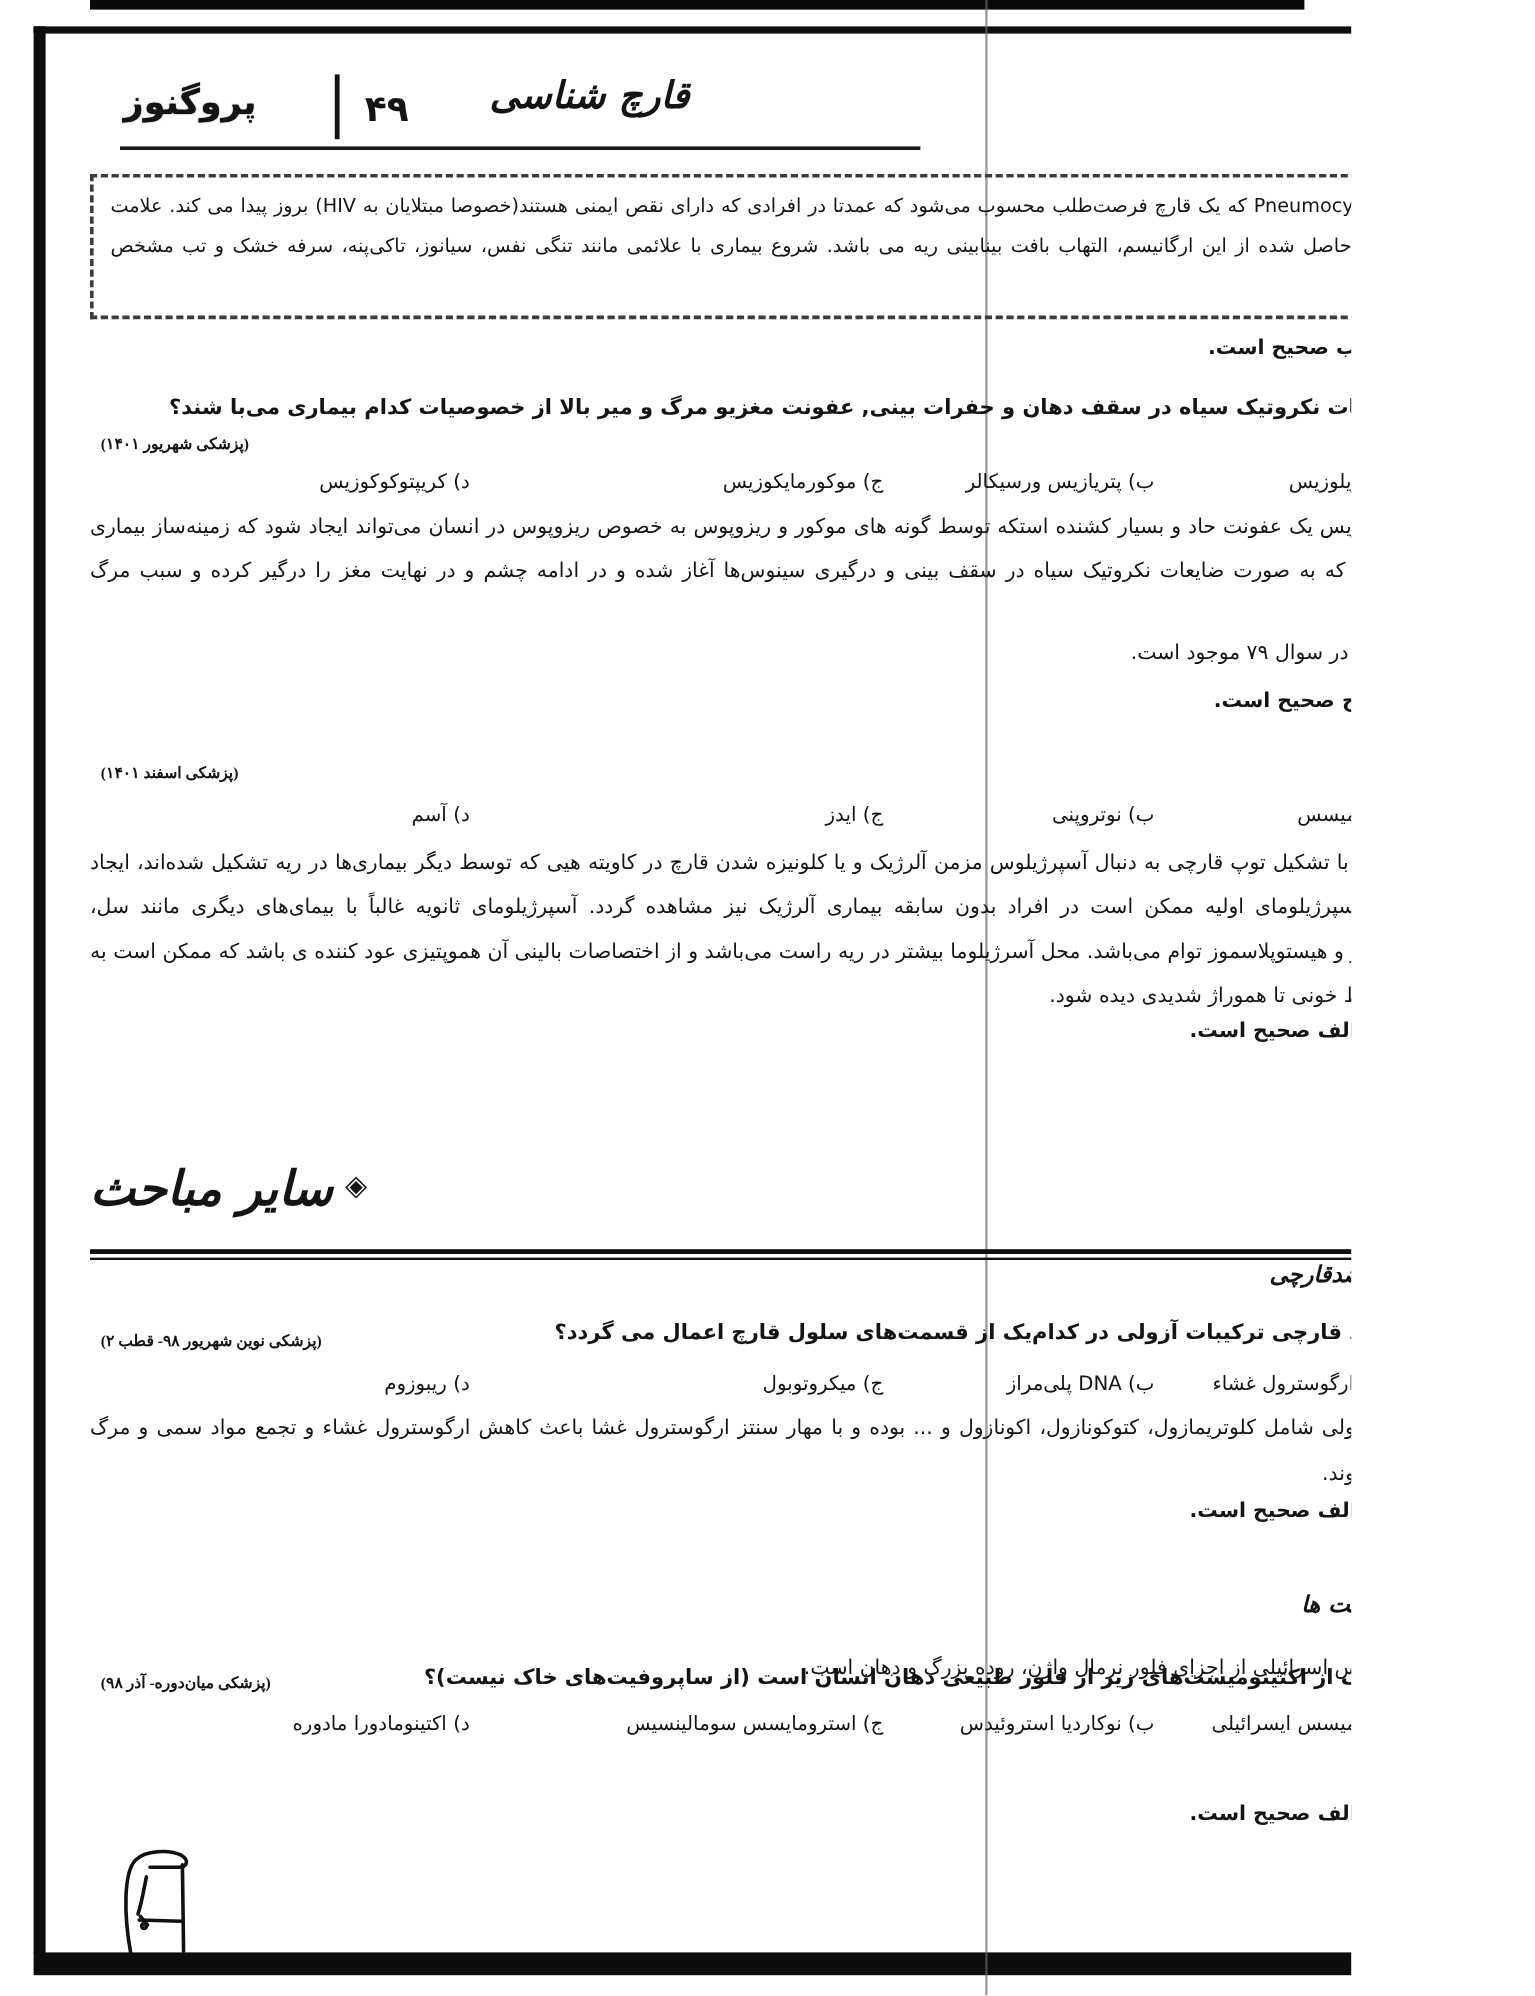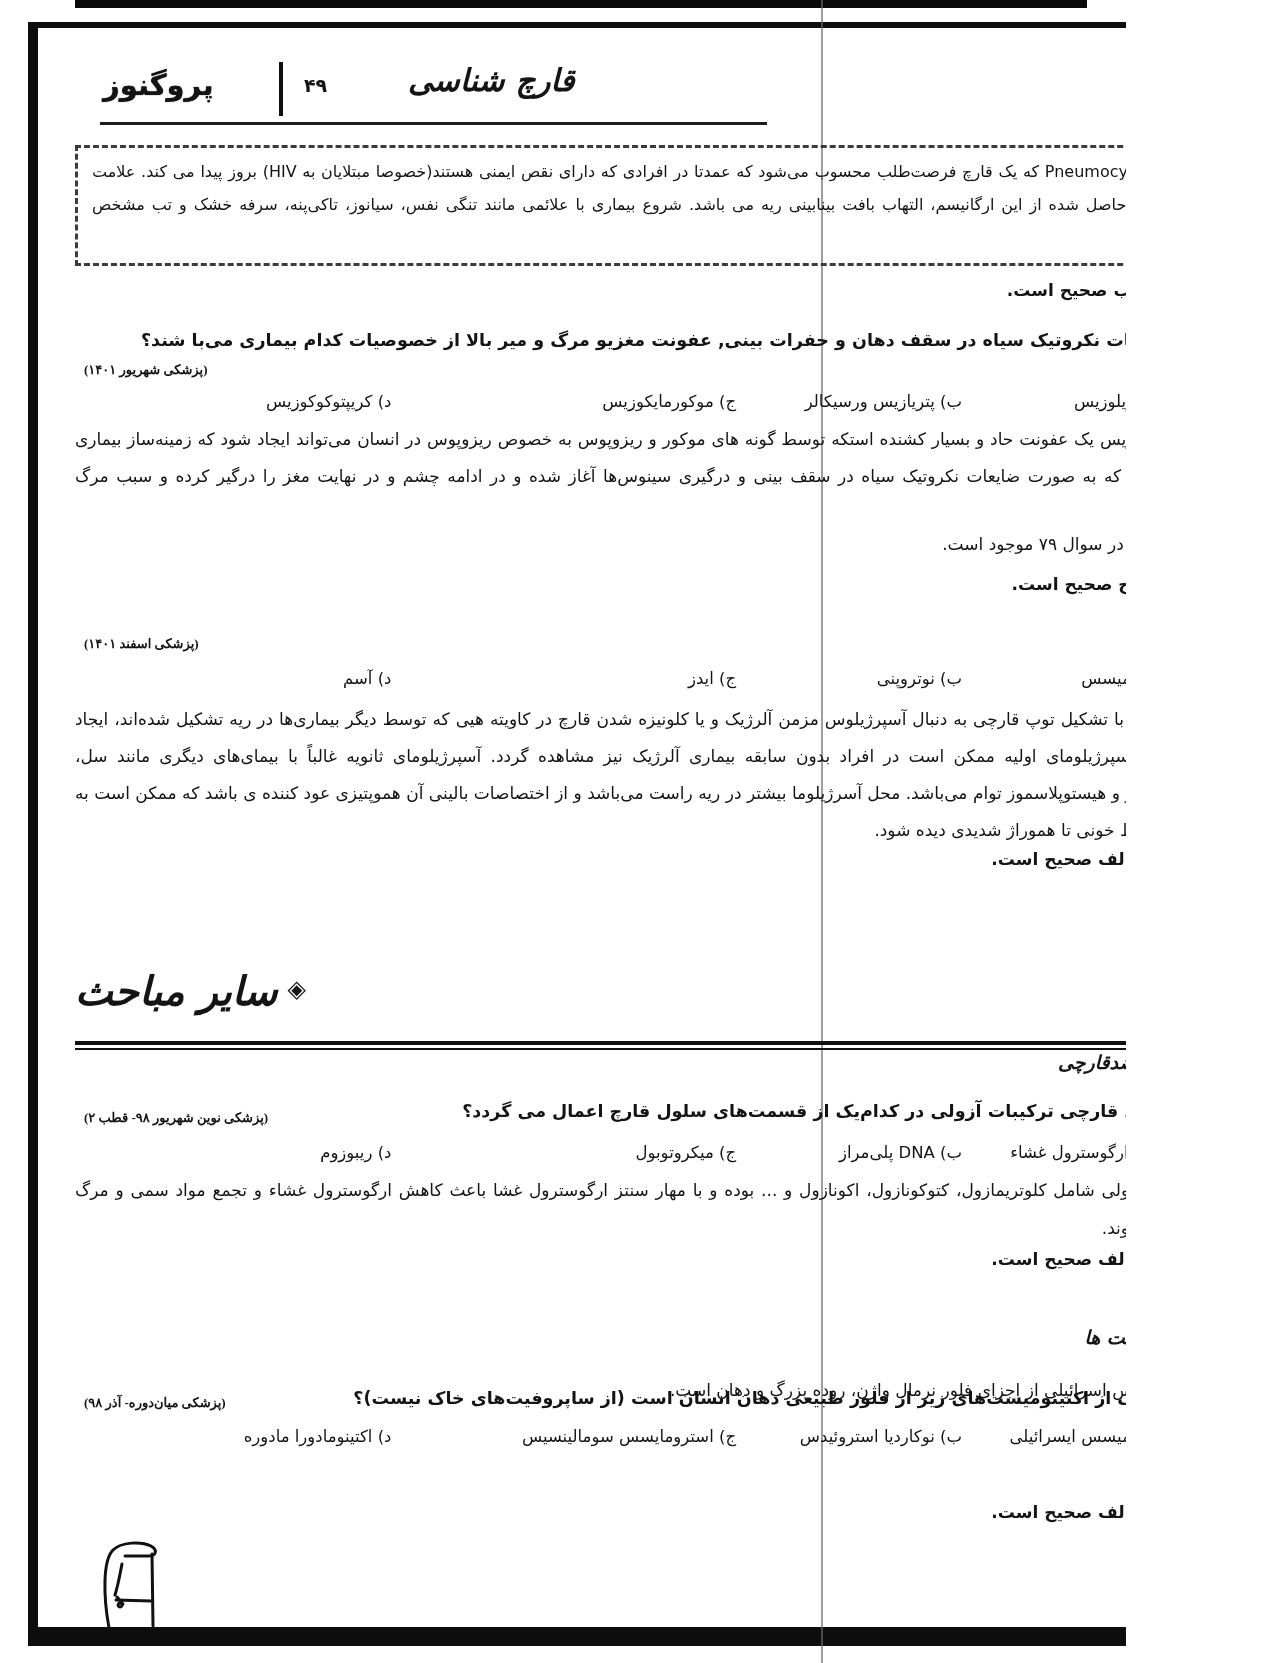--- a/index.html
+++ b/index.html
@@ -13,21 +13,21 @@
   .fold-line { position:absolute; left:821px; top:0; width:2px; height:1663px; background:#6a6a6a; opacity:.65; }
   .page-frame {
     position:absolute; left:28px; top:22px; width:1221px; height:1606px; box-sizing:border-box;
     border-left:10px solid #0d0d0d; border-top:6px solid #0d0d0d; border-right:5px solid #0d0d0d;
   }
   .page-frame-bottom { position:absolute; left:28px; top:1627px; width:1235px; height:19px; background:#0d0d0d; }
 
   
   .logo { position:absolute; left:103px; top:68px; font-size:29px; font-weight:900; letter-spacing:.5px; direction:rtl; text-shadow:0 0 1px #000; }
   .header-divider { position:absolute; left:279px; top:62px; width:4px; height:54px; background:#111; }
-  .page-number { position:absolute; left:304px; top:74px; font-size:19px; font-weight:bold; }
+  .page-number { position:absolute; left:304px; top:74px; font-size:30px; font-weight:bold; }
   .chapter-title { position:absolute; left:408px; top:62px; font-size:31px; font-weight:bold; font-style:italic; direction:rtl;text-align:center; }
   .header-rule { position:absolute; left:100px; top:122px; width:667px; height:3px; background:#1c1c1c; }
 
   
   .block { position:absolute; left:75px; width:1130px; direction:rtl; }
   .q-title { font-weight:bold; font-size:17.5px; text-align:right; }
   .q-source { position:absolute; font-weight:bold; font-size:13px; direction:rtl; white-space:nowrap;font-family:Liberation Serif, serif; }
   .options { display:grid; grid-template-columns:21.5% 20% 30.5% 28%; direction:rtl; font-size:16.5px; }
   .options span { text-align:right; }
   .expl { font-size:17px; line-height:37px; text-align:justify; }

